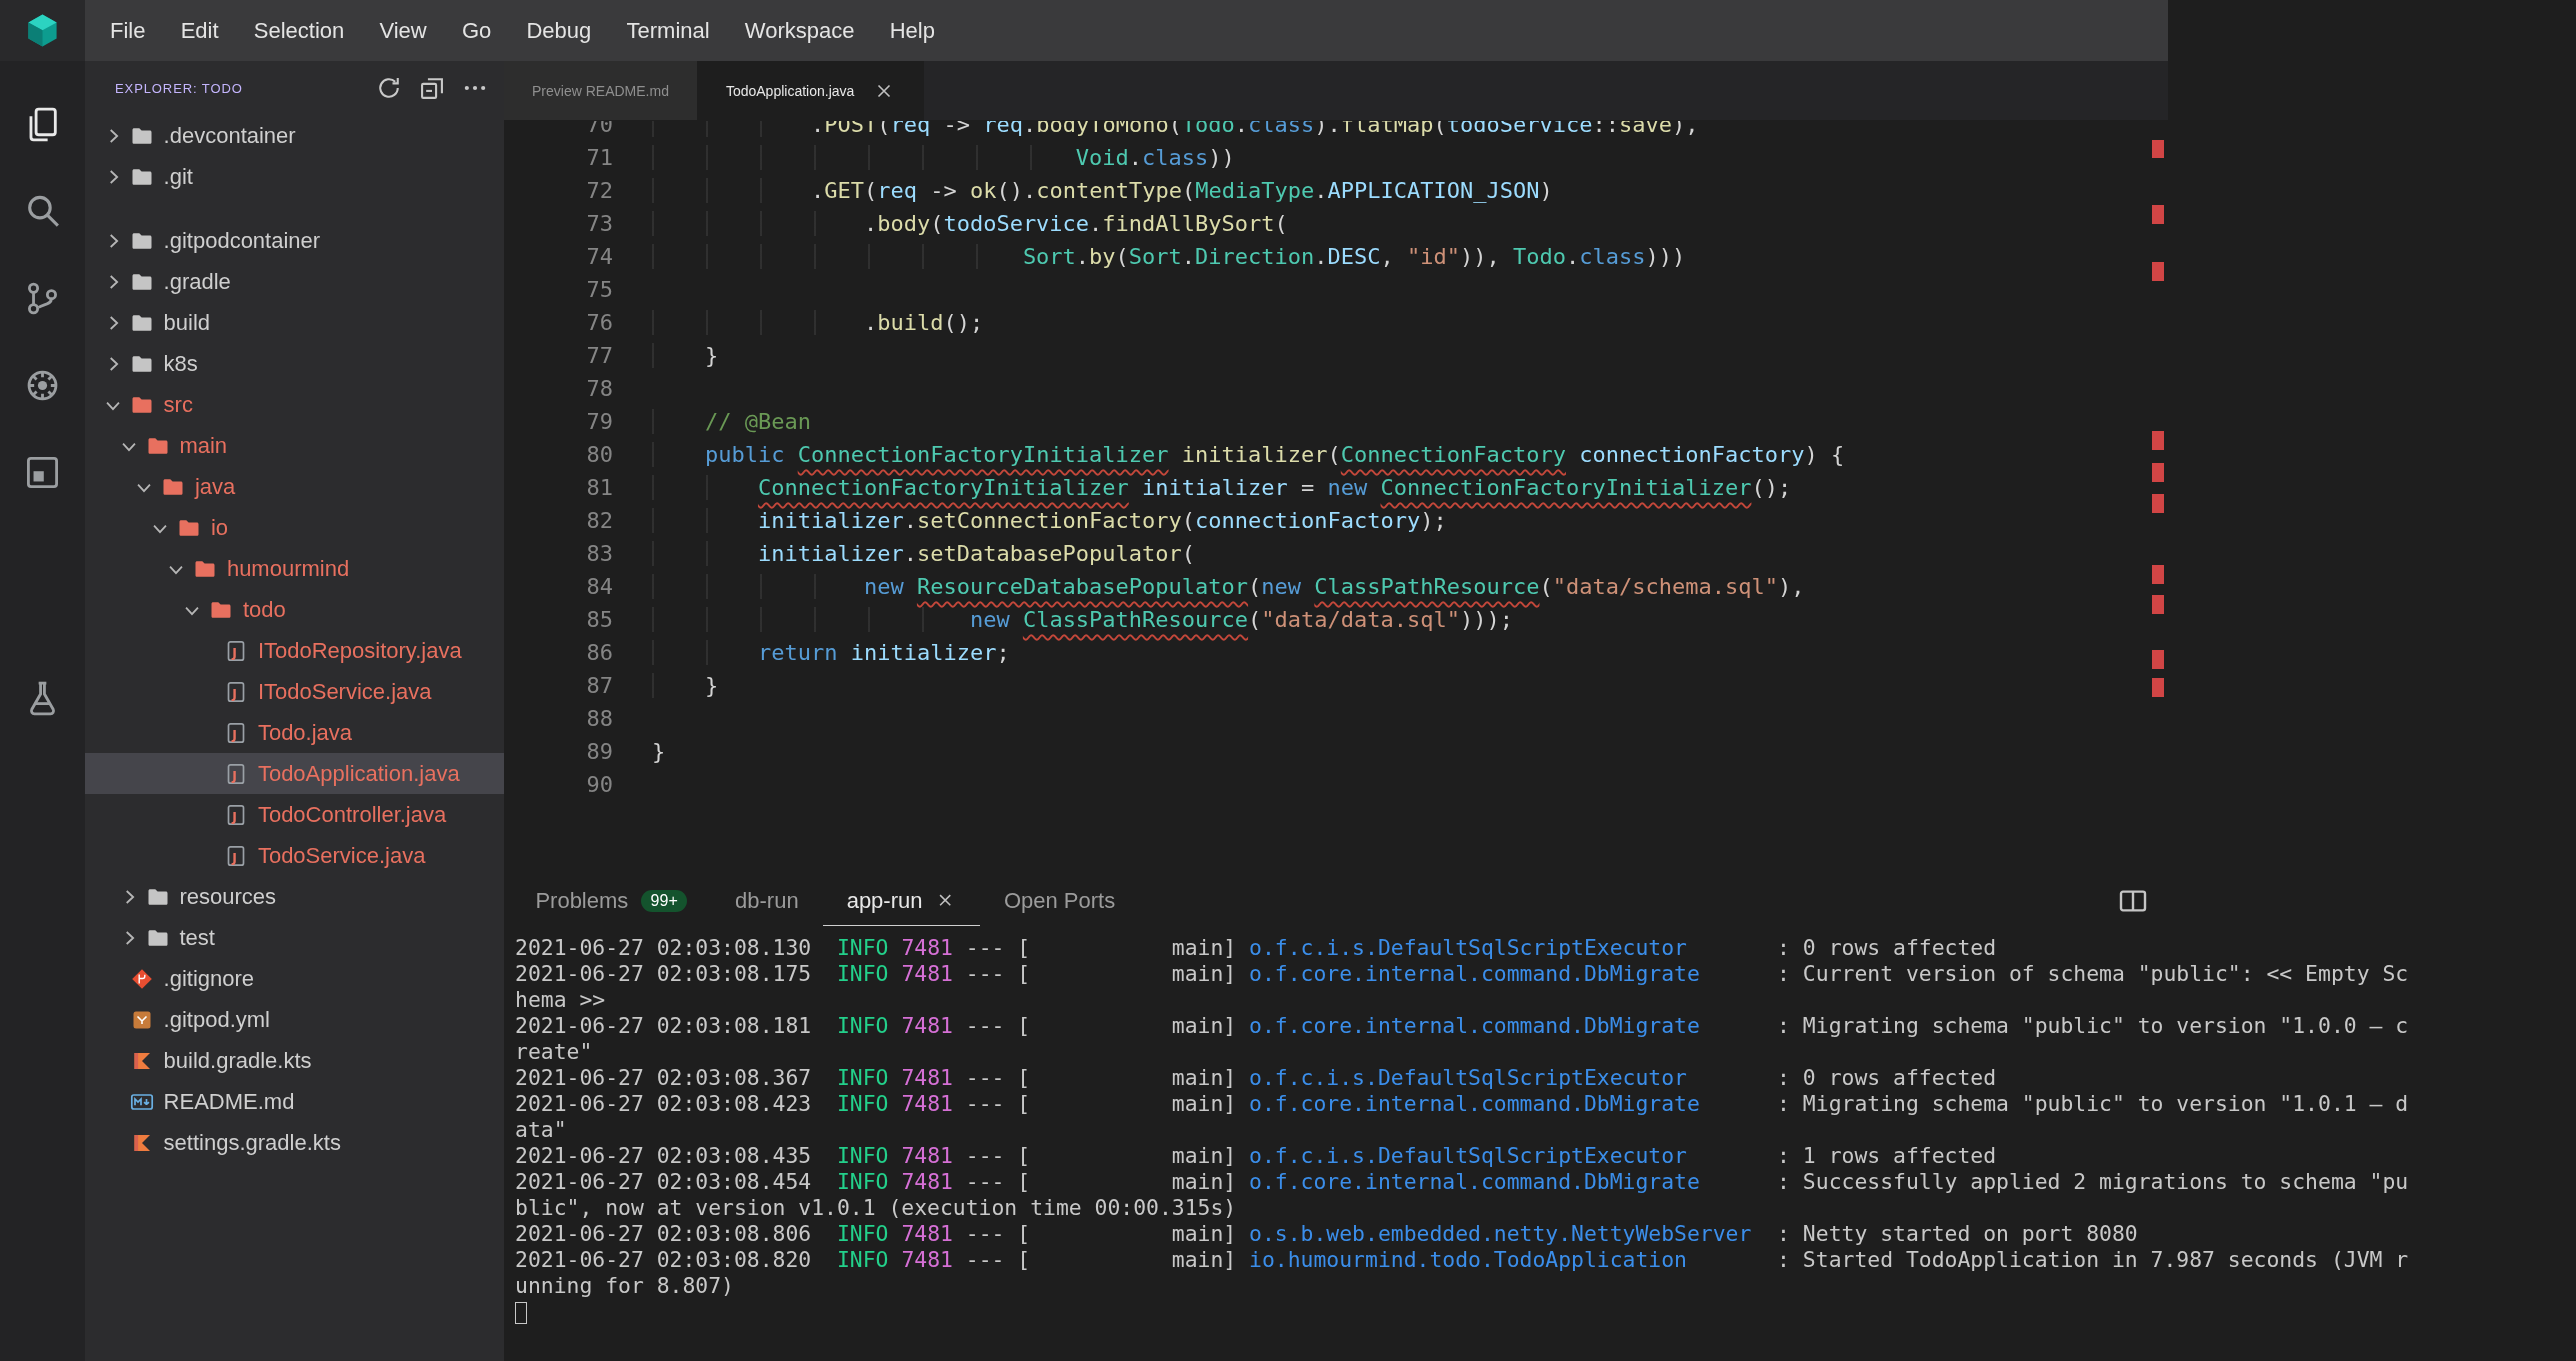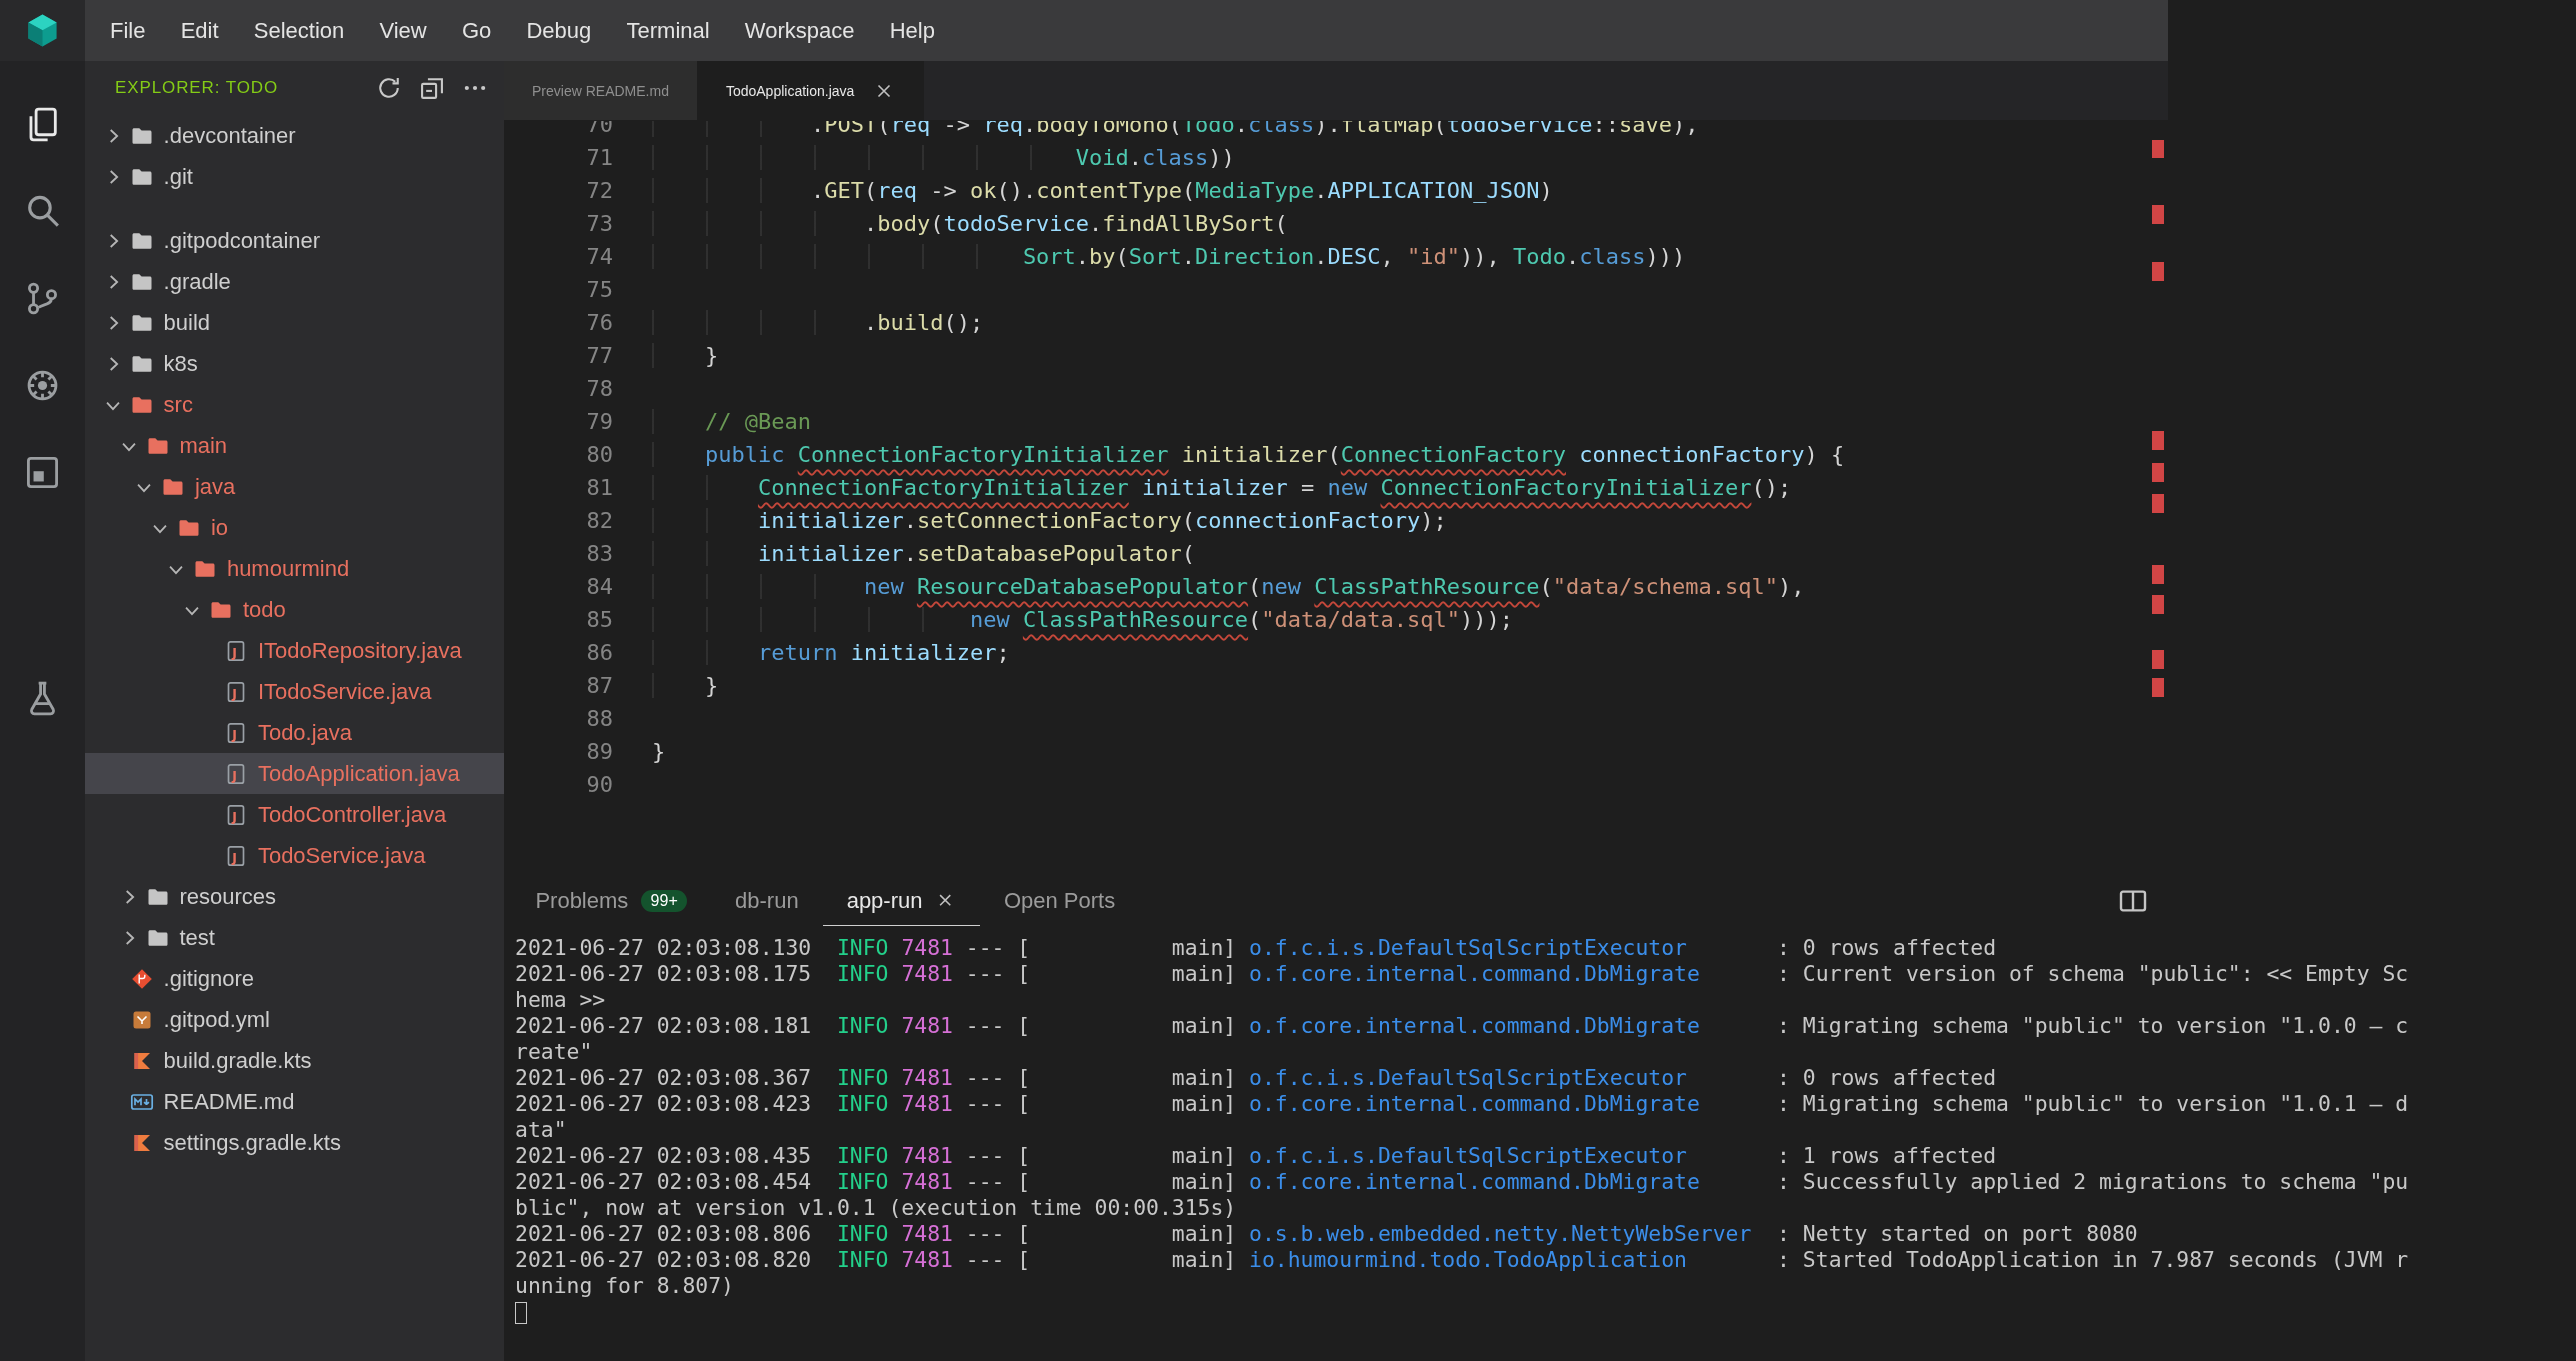--- a/index.html
+++ b/index.html
@@ -19,21 +19,21 @@
     display:flex; flex-direction:column; align-items:center; padding-top:20.4px; }
   .ab-top, .ab-bottom { display:flex; flex-direction:column; align-items:center; }
   .ab-item { width:85px; height:87px; display:flex; align-items:center; justify-content:center; color:#9b9ea1; cursor:pointer; }
   .ab-item svg { width:41px; height:41px; }
   .ab-item.active { color:#e9e9e9; }
   .ab-bottom { margin-top:139px; }
 
   
   .sidebar { position:absolute; left:85px; top:61px; width:419px; bottom:0; background:#2c2c2e; }
   .sidebar-header { height:54px; display:flex; align-items:center; padding:0 15px 0 30px; }
-  .sidebar-title { font-size:17px; letter-spacing:0.9px; color:#84cc16; flex:1; white-space:nowrap; }
+  .sidebar-title { font-size:13px; letter-spacing:0.9px; color:#c4b5fd; flex:1; white-space:nowrap; }
   .sidebar-actions { display:flex; gap:15px; align-items:center; }
   .act { width:28px; height:28px; color:#c9c9c9; cursor:pointer; }
   .act svg { width:28px; height:28px; }
   .tree { overflow:hidden; }
   .row { height:41px; display:flex; align-items:center; font-size:22px; color:#cfcfcf; cursor:pointer; white-space:nowrap; }
   .row.sel { background:#45454b; }
   .row.err, .row.err .rlabel { color:#e8705f; }
   .chev { width:28px; height:24px; color:#b6b6b6; display:inline-flex; align-items:center; flex:0 0 28px; }
   .chev svg { width:22px; height:22px; }
   .ficon { width:32px; height:24px; display:inline-flex; align-items:center; color:#c5c5c5; flex:0 0 32px; }

